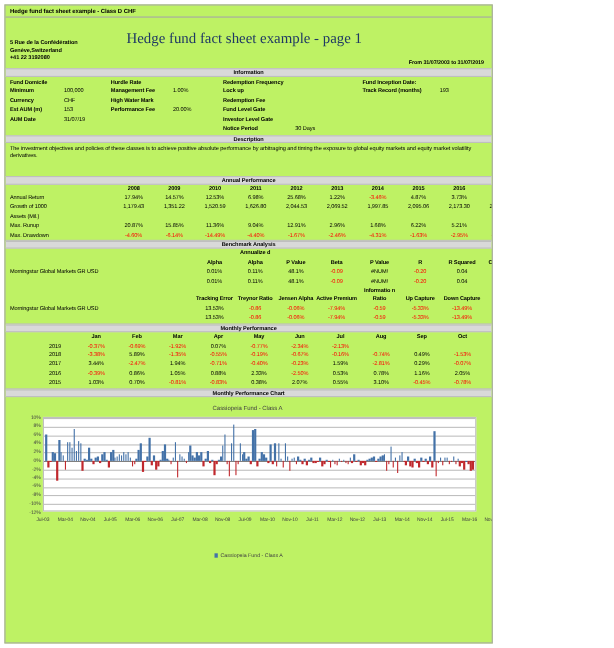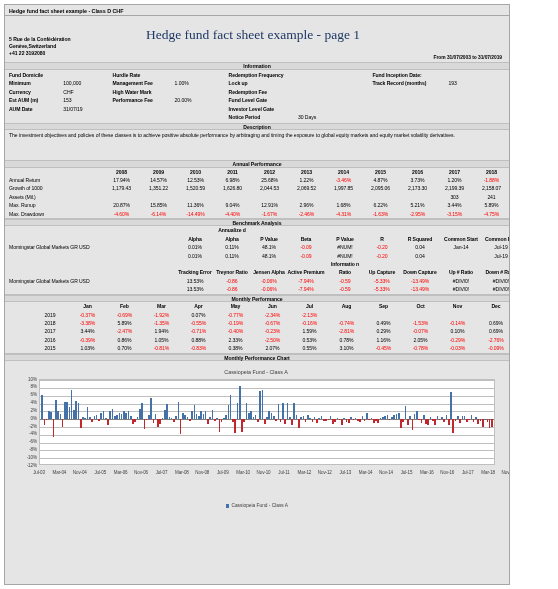--- a/index.html
+++ b/index.html
@@ -12,23 +12,23 @@
     width: 558px; height: 589px;
     position: relative;
     background: #fff;
     overflow: hidden;
     font-size: 5.2px;
     color: #000;
   }
   .sheet {
     position: absolute;
     left: 4px; top: 4px;
-    width: 506px; height: 581px;
+    width: 444px; height: 581px;
     border: 1px solid #a6a6a6;
-    background: #e5e5e5;
+    background: #bef264;
     overflow: hidden;
   }
   .tabbar {
     height: 11px;
     border-bottom: 1px solid #a6a6a6;
     padding: 2.5px 0 0 4px;
     font-size: 5.4px;
     font-weight: bold;
     color: #000;
     letter-spacing: -0.05px;

